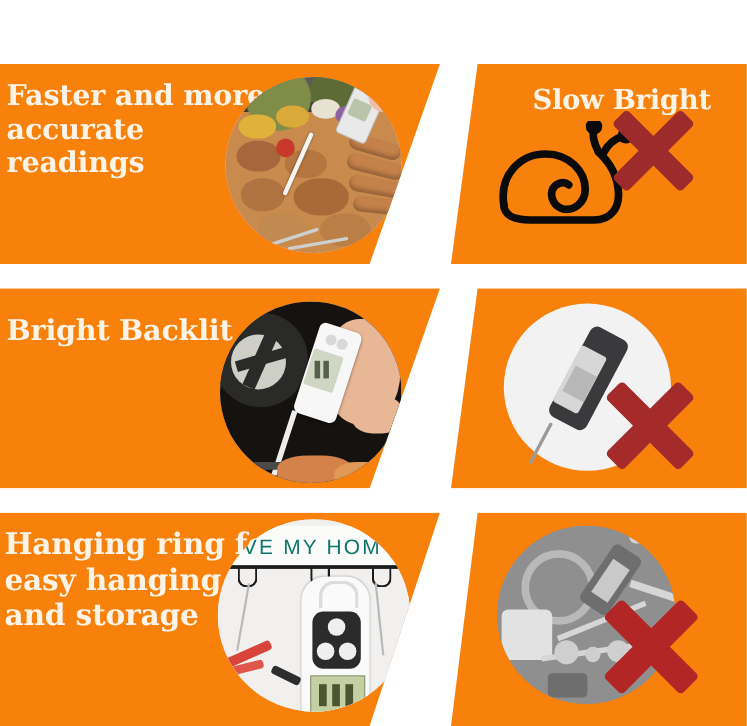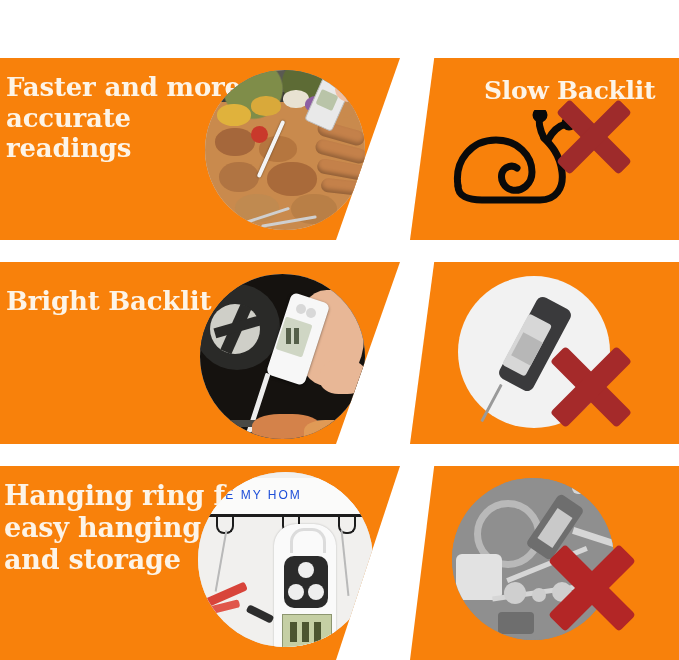--- a/index.html
+++ b/index.html
@@ -101,21 +101,21 @@
   .therm-screen{position:absolute;background:#cfd6c4;border-radius:2px;}
   .therm-btn{position:absolute;background:#d8d8d8;border-radius:50%;}
   .therm-stem{position:absolute;background:#ededed;border-radius:1px;}
   .grate{position:absolute;background:#4a4a46;border-radius:2px;}
 
   
   .hang{left:198px;top:6px;width:175px;height:175px;}
   .hang .wall{position:absolute;inset:0;background:#f1f0ee;}
   .sign{position:absolute;background:#fbfbfa;}
   .sign-txt{position:absolute;font-family:"Liberation Sans", sans-serif;
-     font-size:12px;letter-spacing:2px;color:#1d4ed8;white-space:nowrap;}
+     font-size:19px;letter-spacing:2px;color:#0f766e;white-space:nowrap;}
   .rail{position:absolute;background:#1c1c1c;}
   .hook{position:absolute;border:2px solid #1c1c1c;border-top:none;
      border-radius:0 0 8px 8px;}
   .wire{position:absolute;background:#b9b9b9;}
   .tool{position:absolute;background:#d8443a;border-radius:3px;}
   .t-body{position:absolute;background:#fafafa;border-radius:22px 22px 6px 6px;
      box-shadow:0 0 2px rgba(0,0,0,.25);}
   .t-panel{position:absolute;background:#2b2b2b;border-radius:10px;}
   .t-key{position:absolute;background:#efefef;border-radius:50%;}
   .t-lcd{position:absolute;background:#c5cfa4;border:1px solid #8d9670;}
@@ -189,21 +189,21 @@
         <div class="skewer" style="left:56px;top:150px;width:56px;height:3px;transform:rotate(-10deg);"></div>
 
         <div class="probe" style="left:64px;top:48px;width:4px;height:62px;transform:rotate(24deg);"></div>
         <div class="probe-head" style="left:108px;top:8px;width:28px;height:48px;transform:rotate(24deg);"></div>
         <div class="probe-screen" style="left:113px;top:22px;width:18px;height:16px;transform:rotate(24deg);"></div>
         <div class="meat" style="left:130px;top:2px;width:32px;height:30px;background:#f0bfa3;border-radius:45%;"></div>
       </div>
     </div>
 
     <div class="band band-right">
-      <div class="slow-label">Slow Backlit</div>
+      <div class="slow-label">Slow Bright</div>
 
       <div class="snail" style="left:42px;top:52px;width:135px;height:95px;">
         <svg width="135" height="95" viewBox="0 0 135 95" fill="none" stroke="#0a0a0a" stroke-width="7" stroke-linecap="round" stroke-linejoin="round">
           <path d="M6 76 C2 50 20 30 44 30 C66 30 80 46 80 62 C80 74 70 82 60 80 C52 78 48 70 50 63 C52 57 60 54 65 58"></path>
           <path d="M6 76 C6 86 16 90 30 90 L88 90 C104 90 112 78 110 62 C108 44 98 34 92 28"></path>
           <path d="M92 28 C88 20 86 12 88 6"></path>
           <path d="M96 30 C100 22 106 16 114 14"></path>
           <circle cx="88" cy="5" r="4" fill="#0a0a0a"></circle>
           <circle cx="117" cy="13" r="4" fill="#0a0a0a"></circle>
         </svg>

